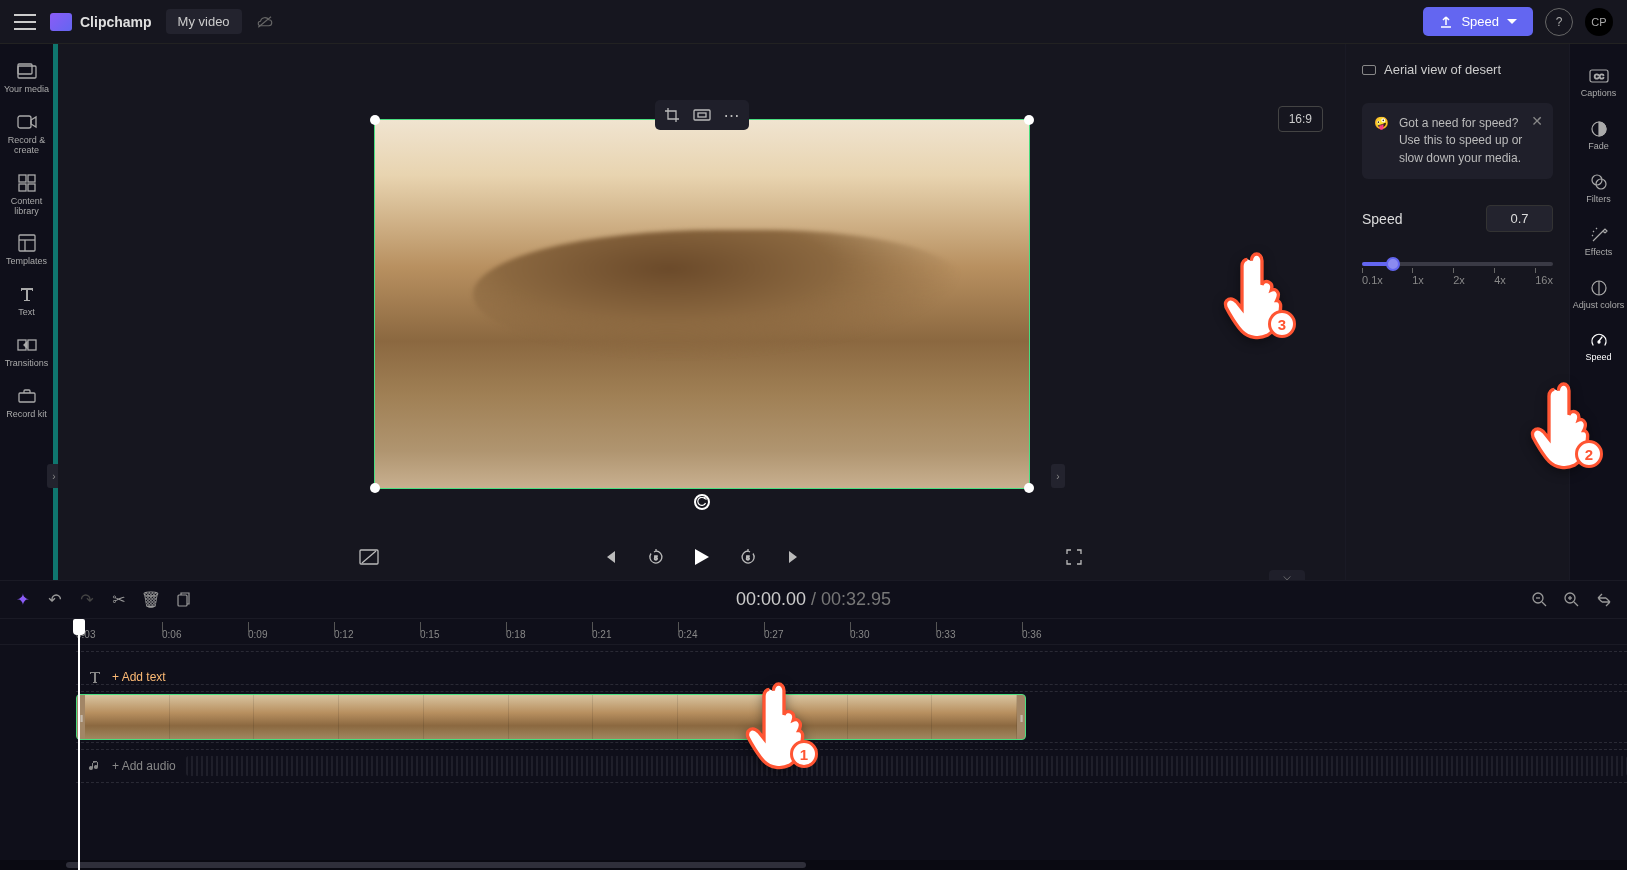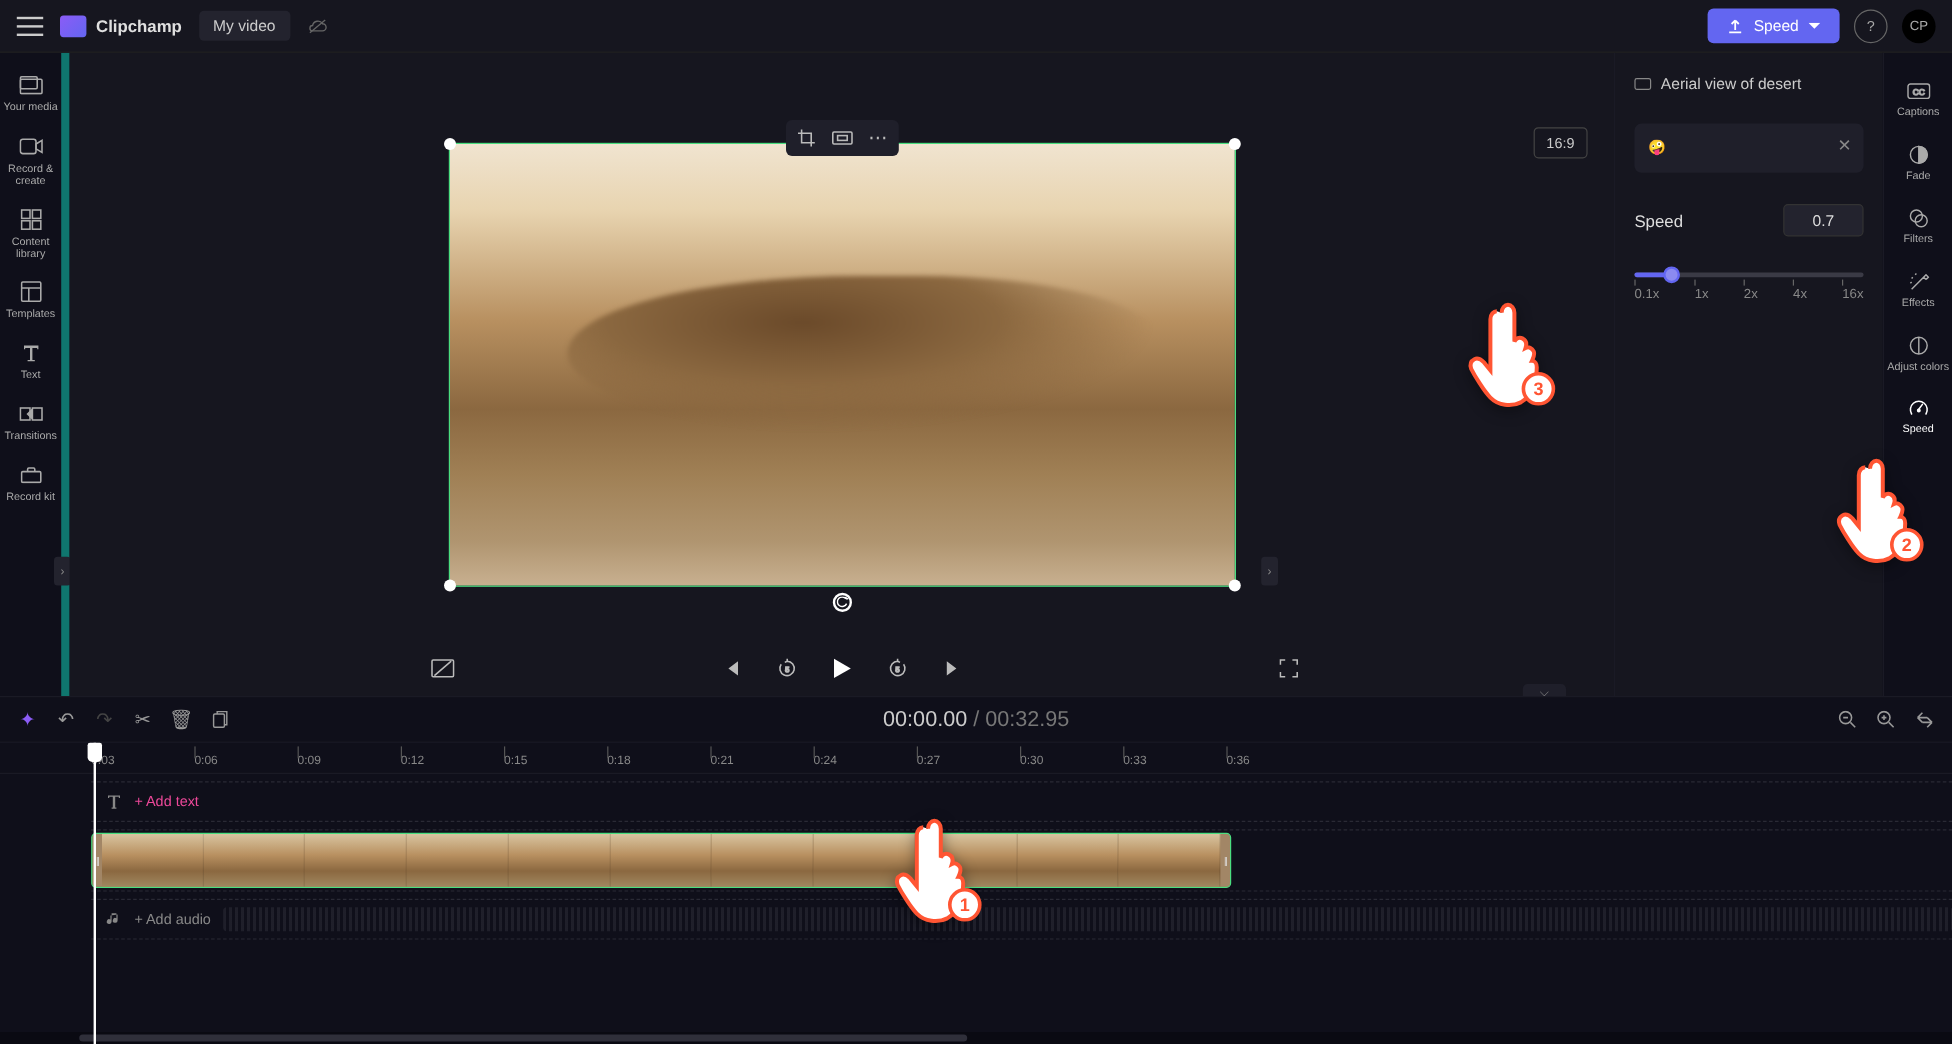--- a/index.html
+++ b/index.html
@@ -16,21 +16,21 @@
 .topbar-right { margin-left: auto; display: flex; align-items: center; gap: 12px; }
 .export-btn { background: #6366f1; color: #fff; padding: 7px 16px; border-radius: 5px; display: flex; align-items: center; gap: 8px; font-size: 13px; font-weight: 500; cursor: pointer; }
 .help-icon, .avatar { width: 28px; height: 28px; border-radius: 50%; display: flex; align-items: center; justify-content: center; font-size: 12px; }
 .help-icon { border: 1.5px solid #666; color: #aaa; }
 .avatar { background: #000000; color: #aaa; font-size: 11px; }
 
 
 .body { flex: 1; display: flex; overflow: hidden; }
 
 
-.sidebar-left { width: 58px; background: #0f0f1a; display: flex; flex-direction: column; padding-top: 8px; border-right: 7px solid #0f766e; position: relative; }
+.sidebar-left { width: 58px; background: #0f0f1a; display: flex; flex-direction: column; padding-top: 8px; border-right: 5px solid #0f766e; position: relative; }
 .side-item { display: flex; flex-direction: column; align-items: center; gap: 3px; padding: 8px 2px; cursor: pointer; color: #aaa; font-size: 9px; text-align: center; line-height: 1.1; }
 .side-item .icon { width: 22px; height: 22px; display: flex; align-items: center; justify-content: center; }
 .side-expand { position: absolute; right: -8px; top: 420px; width: 14px; height: 24px; background: #23232e; border-radius: 3px; display: flex; align-items: center; justify-content: center; font-size: 10px; color: #888; cursor: pointer; }
 
 
 .center { flex: 1; display: flex; flex-direction: column; background: #16161f; position: relative; }
 .canvas-toolbar { position: absolute; top: 56px; left: 50%; transform: translateX(-50%); display: flex; gap: 0; background: #1f1f2a; border-radius: 5px; padding: 2px; z-index: 5; }
 .canvas-toolbar .tb-btn { width: 30px; height: 26px; display: flex; align-items: center; justify-content: center; color: #bbb; cursor: pointer; border-radius: 3px; }
 .aspect-badge { position: absolute; top: 62px; right: 22px; border: 1px solid #444; padding: 5px 10px; border-radius: 4px; font-size: 12px; color: #ccc; }
 .canvas-area { flex: 1; display: flex; align-items: center; justify-content: center; padding: 50px 0 20px; position: relative; }
@@ -83,21 +83,21 @@
 .playhead-handle { position:absolute; left:73px; top:0; width:12px; height:16px; background:#fff; border-radius:2px 2px 4px 4px; cursor:pointer; z-index:10; }
 .playhead-line { position:absolute; left:78px; top:0; bottom:-230px; width:1.5px; background:#fff; z-index:9; }
 .ruler-marks { position:absolute; left:76px; right:0; top:0; height:100%; display:flex; }
 .ruler-mark { position:relative; width:86px; font-size:10px; color:#888; padding-top:10px; }
 .ruler-mark::before { content:''; position:absolute; left:0; top:3px; width:1px; height:6px; background:#555; }
 .ruler-mark.maj::before { height:10px; }
 .ruler-zero { position:absolute; left:80px; top:8px; font-size:10px; color:#888; }
 
 .tracks { flex:1; position:relative; padding-left:76px; overflow:hidden; }
 .track { border-top:1px dashed #2a2a35; border-bottom:1px dashed #2a2a35; margin:6px 0; position:relative; }
-.track-text { height:34px; display:flex; align-items:center; gap:10px; padding-left:12px; color:#ec4899; font-size:12px; cursor:pointer; }
+.track-text { height:34px; display:flex; align-items:flex-end; gap:10px; padding-left:12px; color:#fdba74; font-size:12px; cursor:pointer; }
 .track-video { height:52px; }
 .clip { position:absolute; left:0; top:2px; bottom:2px; width:950px; border:1.5px solid #4ade80; border-radius:4px; overflow:hidden; display:flex; background:#8b6840; cursor:pointer; }
 .clip-grip { width:8px; background:rgba(255,255,255,.2); display:flex; align-items:center; justify-content:center; color:#ddd; font-size:8px; letter-spacing:-1px; }
 .clip-thumb { flex:1; background:linear-gradient(180deg,#d8c4a0 0%,#b89060 40%,#8b6840 70%,#a08860 100%); border-right:1px solid rgba(0,0,0,.1); }
 .track-audio { height:34px; display:flex; align-items:center; gap:10px; padding-left:12px; color:#888; font-size:12px; cursor:pointer; }
 .wave { flex:1; height:20px; background:repeating-linear-gradient(90deg,#2a2a35 0 2px,transparent 2px 5px); opacity:.6; border-radius:3px; }
 
 .hscroll { height:10px; background:#0a0a12; position:relative; }
 .hscroll-thumb { position:absolute; left:66px; width:740px; top:2px; height:6px; background:#2f2f3a; border-radius:3px; cursor:pointer; }
 
@@ -294,20 +294,21 @@
     <div class="panel-expand">›</div>
   </div>
 
   <div class="panel-right">
     <div class="clip-title">
       <div class="ti"></div>
       <span>Aerial view of desert</span>
     </div>
     <div class="tip-box">
       <span>🤪</span>
+      <span>Got a need for speed? Use this to speed up or slow down your media.</span>
       <span class="close">✕</span>
     </div>
     <div class="speed-row">
       <span class="speed-label">Speed</span>
       <input class="speed-input" value="0.7" style="">
     </div>
     <div class="slider-wrap">
       <div class="slider-track">
         <div class="slider-fill"></div>
         <div class="slider-thumb"></div>

